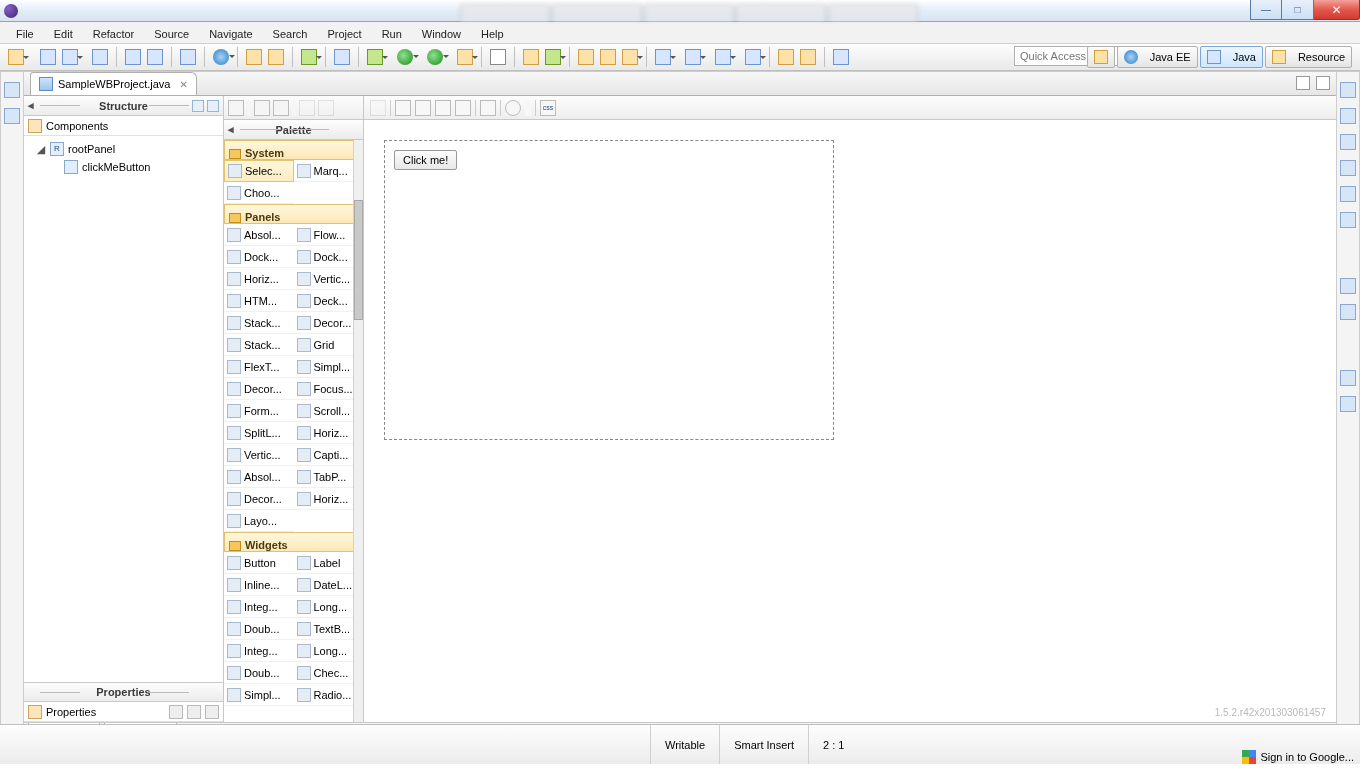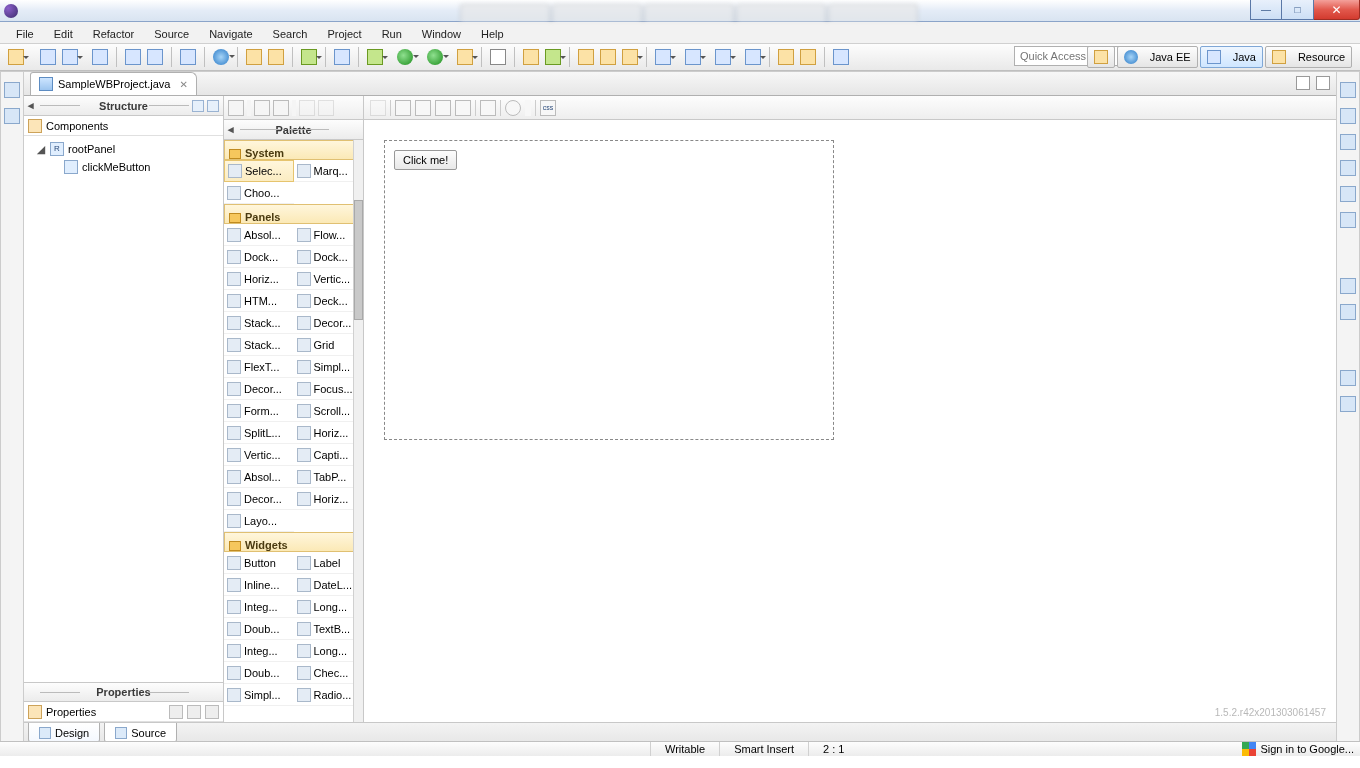--- a/index.html
+++ b/index.html
@@ -81,21 +81,21 @@
 .design-area{position:absolute;top:24px;left:0;right:0;bottom:0;overflow:auto}
 .root-panel{position:absolute;left:20px;top:20px;width:450px;height:300px;border:1px dashed #888}
 .click-btn{position:absolute;left:9px;top:9px;padding:3px 8px;background:linear-gradient(#fdfdfd,#e8e8e8);border:1px solid #999;border-radius:2px}
 .build-id{position:absolute;right:10px;bottom:4px;color:#b8b8b8;font-size:10px}
 
 .bot-tabs{height:22px;border-top:1px solid #c8c8c8;background:linear-gradient(#f3f3f3,#e6e6e6);display:flex;align-items:flex-start}
 .btab{height:20px;padding:3px 10px;border:1px solid #b0b0b0;border-top:none;border-radius:0 0 4px 4px;background:#fff;display:flex;align-items:center;gap:4px;margin-left:4px}
 .btab .bi{width:12px;height:12px;background:#dceaf9;border:1px solid #8aa8cc}
 .btab.active{background:linear-gradient(#fff,#f4f8fe)}
 
-.status{position:absolute;bottom:12px;left:0;right:0;height:15px;background:linear-gradient(#fdfdfd,#ececec);border-top:1px solid #c0c0c0;display:flex;align-items:flex-start;font-size:11px}
+.status{position:absolute;bottom:4px;left:0;right:0;height:40px;background:linear-gradient(#fdfdfd,#ececec);border-top:1px solid #c0c0c0;display:flex;align-items:flex-end;font-size:11px}
 .status .cell{padding:0 14px;border-left:1px solid #d0d0d0;height:100%;display:flex;align-items:center}
 .status .signin{margin-left:auto;display:flex;align-items:center;gap:4px;padding-right:6px}
 .status .signin .gico{width:14px;height:14px;background:conic-gradient(#4285f4 0 25%,#ea4335 0 50%,#fbbc05 0 75%,#34a853 0)}
 
 .c-save{background:#d7e6ff;border:1px solid #6b95cc}
 .c-run{background:radial-gradient(circle at 40% 40%,#8fe08f,#1a8c1a);border-radius:50%;border:none}
 .c-debug{background:#c4e68c;border:1px solid #6a9a22}
 .c-folder{background:#fce2a6;border:1px solid #d0a040}
 .c-search{background:#fff;border:1px solid #888}
 .c-globe{background:radial-gradient(circle,#a6d4f7,#2a7ac7);border-radius:50%;border:none}

